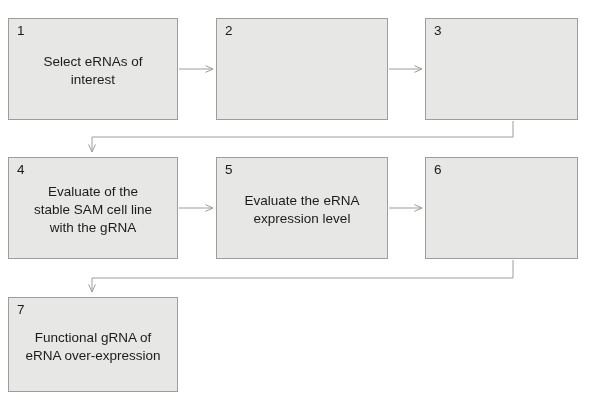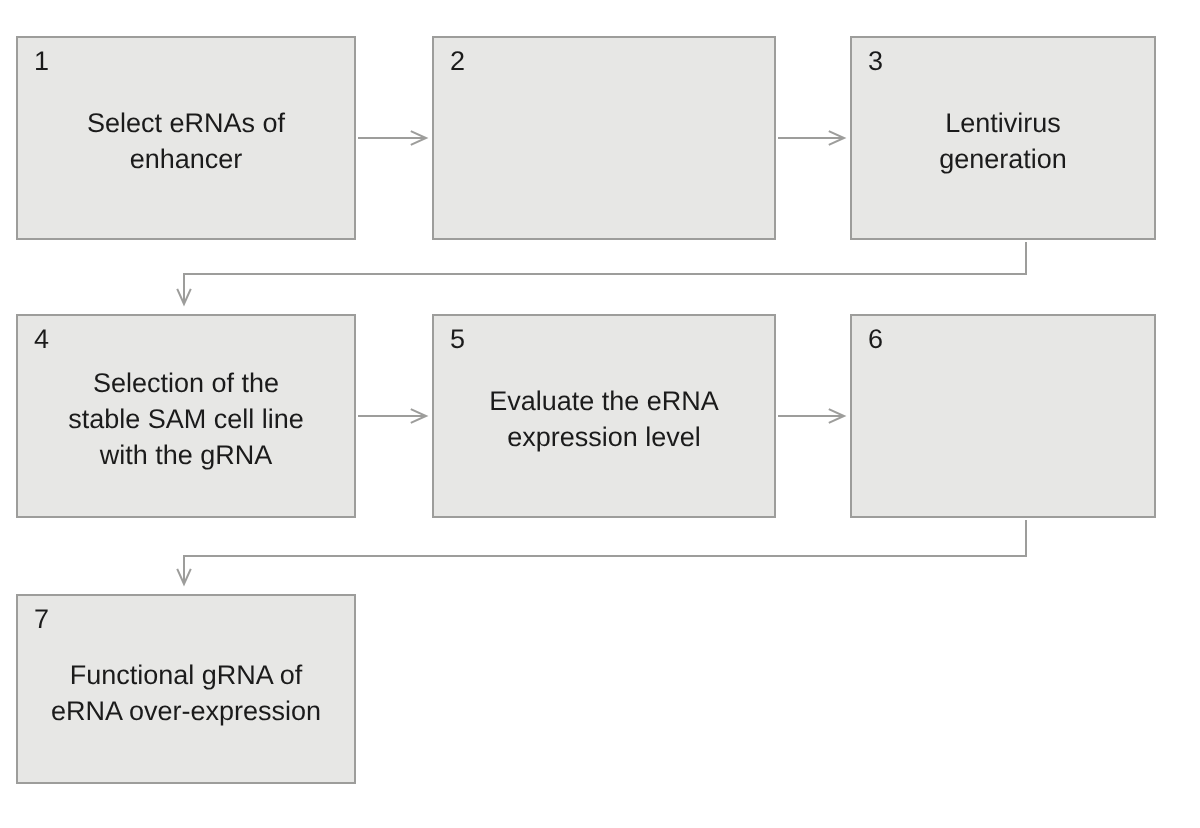--- a/index.html
+++ b/index.html
@@ -95,36 +95,34 @@
     </g>
 
     <g>
       <path d="M513,260 L513,278 L92,278 L92,292" fill="none" stroke="#9d9d9b" stroke-width="1" marker-end="url(#arrowOpen)"></path>
     </g>
   </svg>
 
   <div class="node" id="node-1">
     <span class="node-index">1</span>
     <span class="node-label">Select eRNAs of
-enhancer</span>
+interest</span>
   </div>
 
   <div class="node" id="node-2">
     <span class="node-index">2</span>
   </div>
 
   <div class="node" id="node-3">
     <span class="node-index">3</span>
-    <span class="node-label">Lentivirus
-generation</span>
   </div>
 
   <div class="node" id="node-4">
     <span class="node-index">4</span>
-    <span class="node-label">Selection of the
+    <span class="node-label">Evaluate of the
 stable SAM cell line
 with the gRNA</span>
   </div>
 
   <div class="node" id="node-5">
     <span class="node-index">5</span>
     <span class="node-label">Evaluate the eRNA
 expression level</span>
   </div>
 

